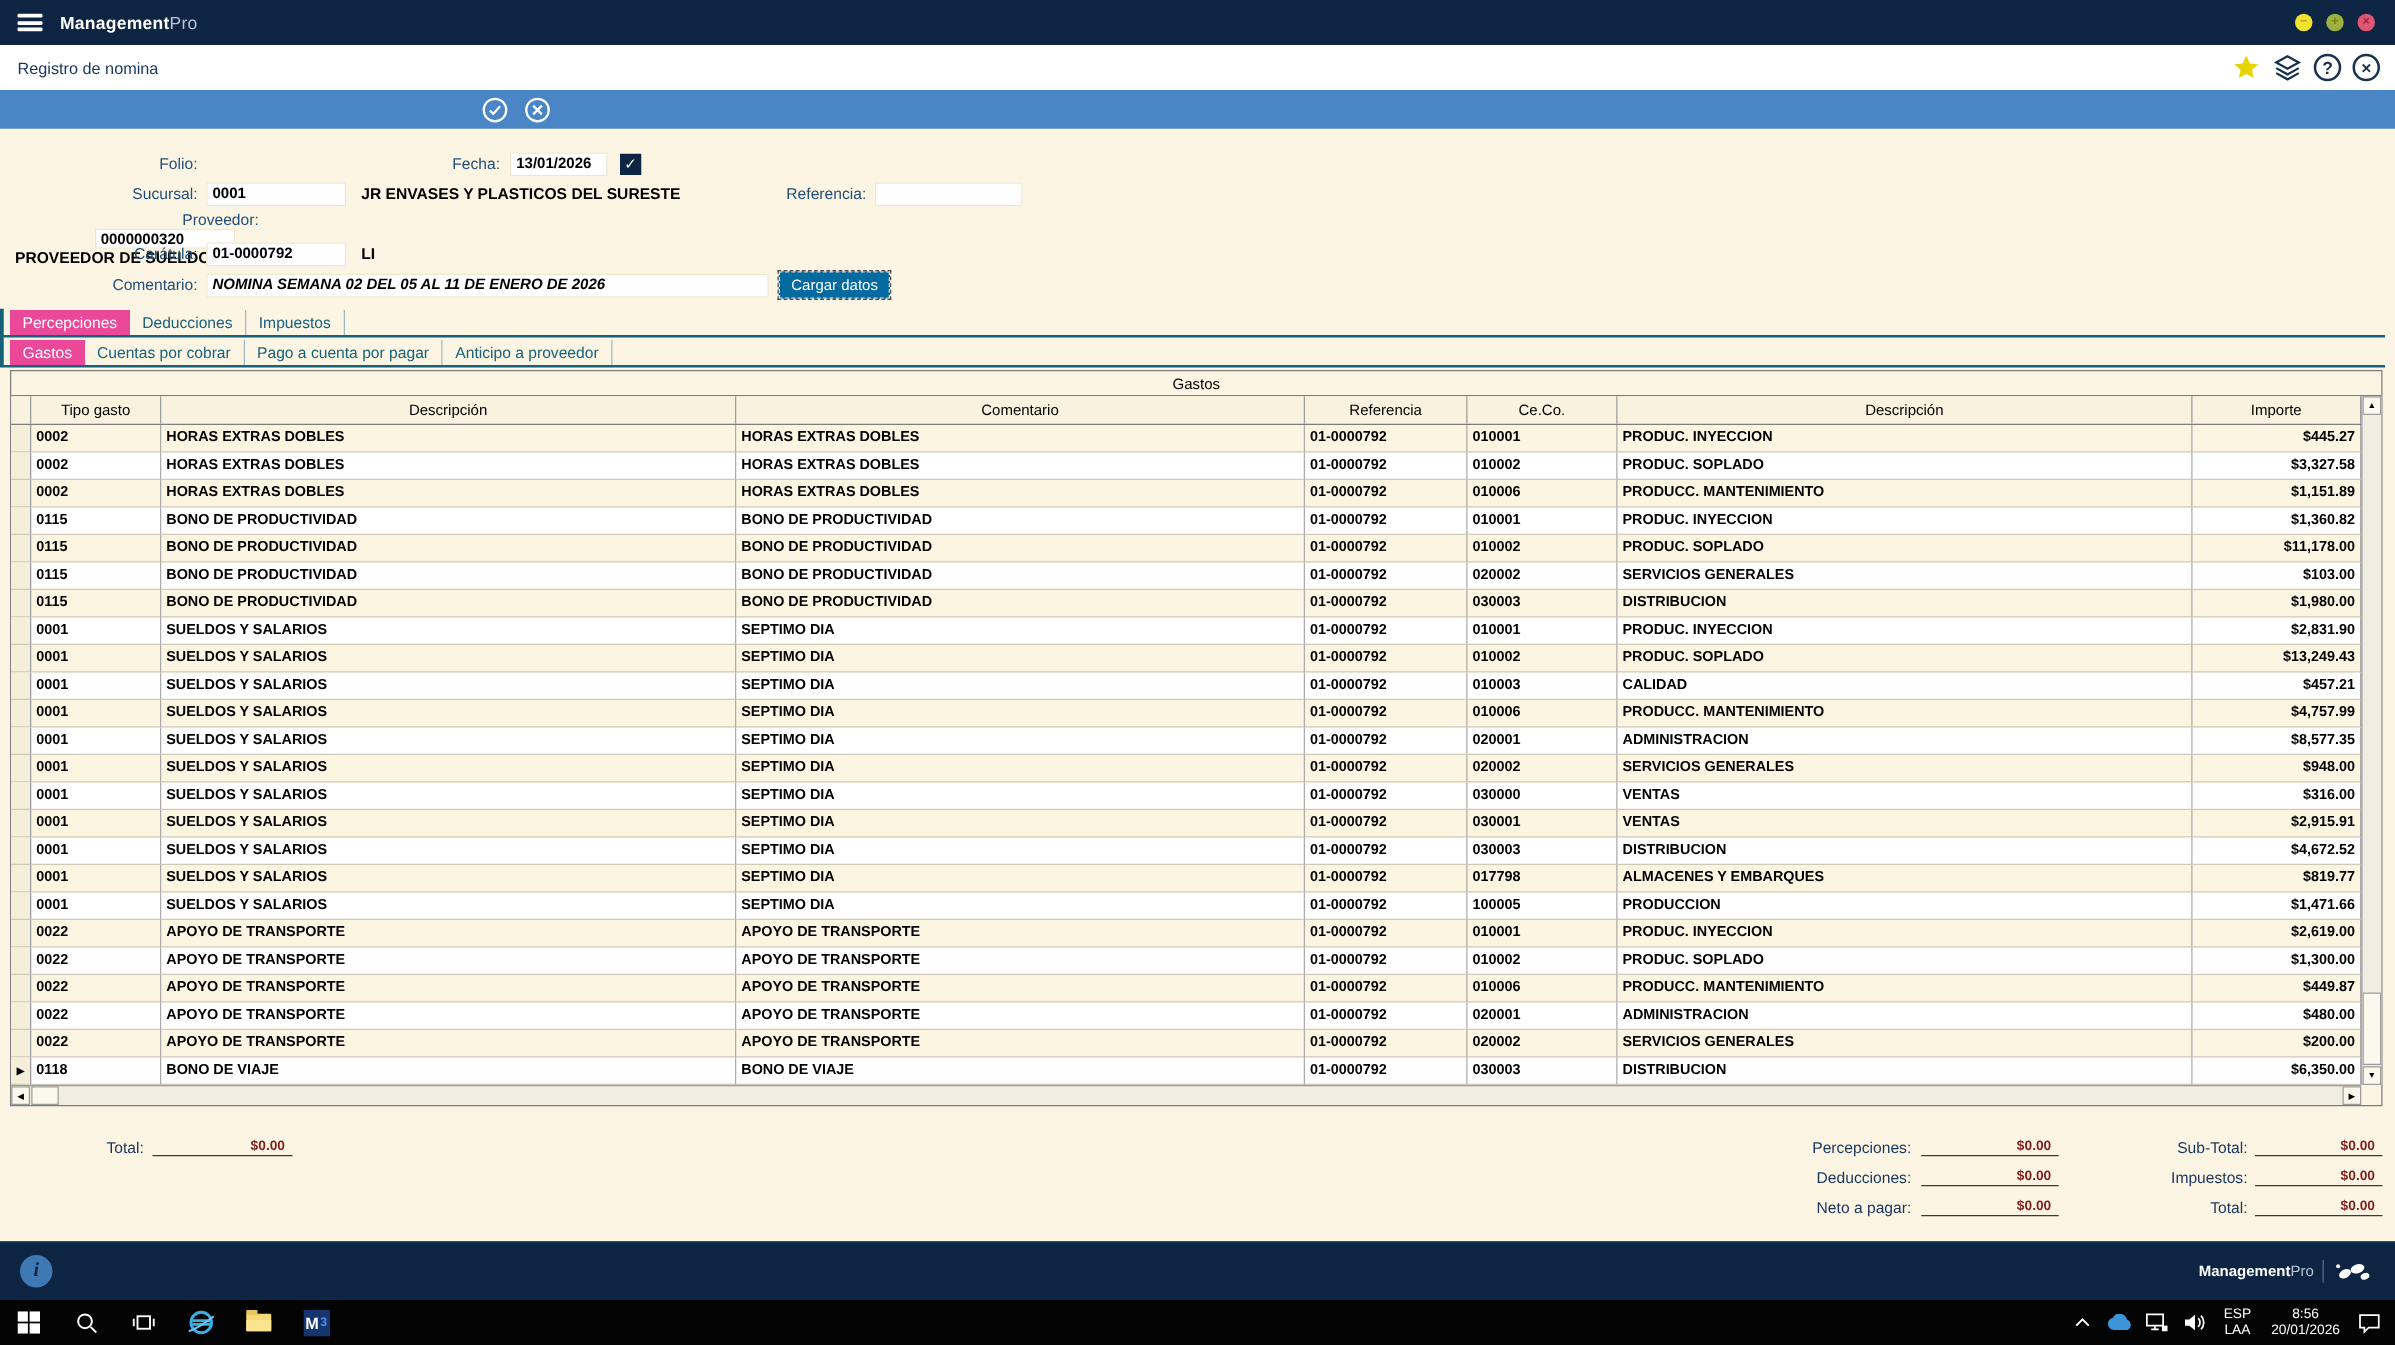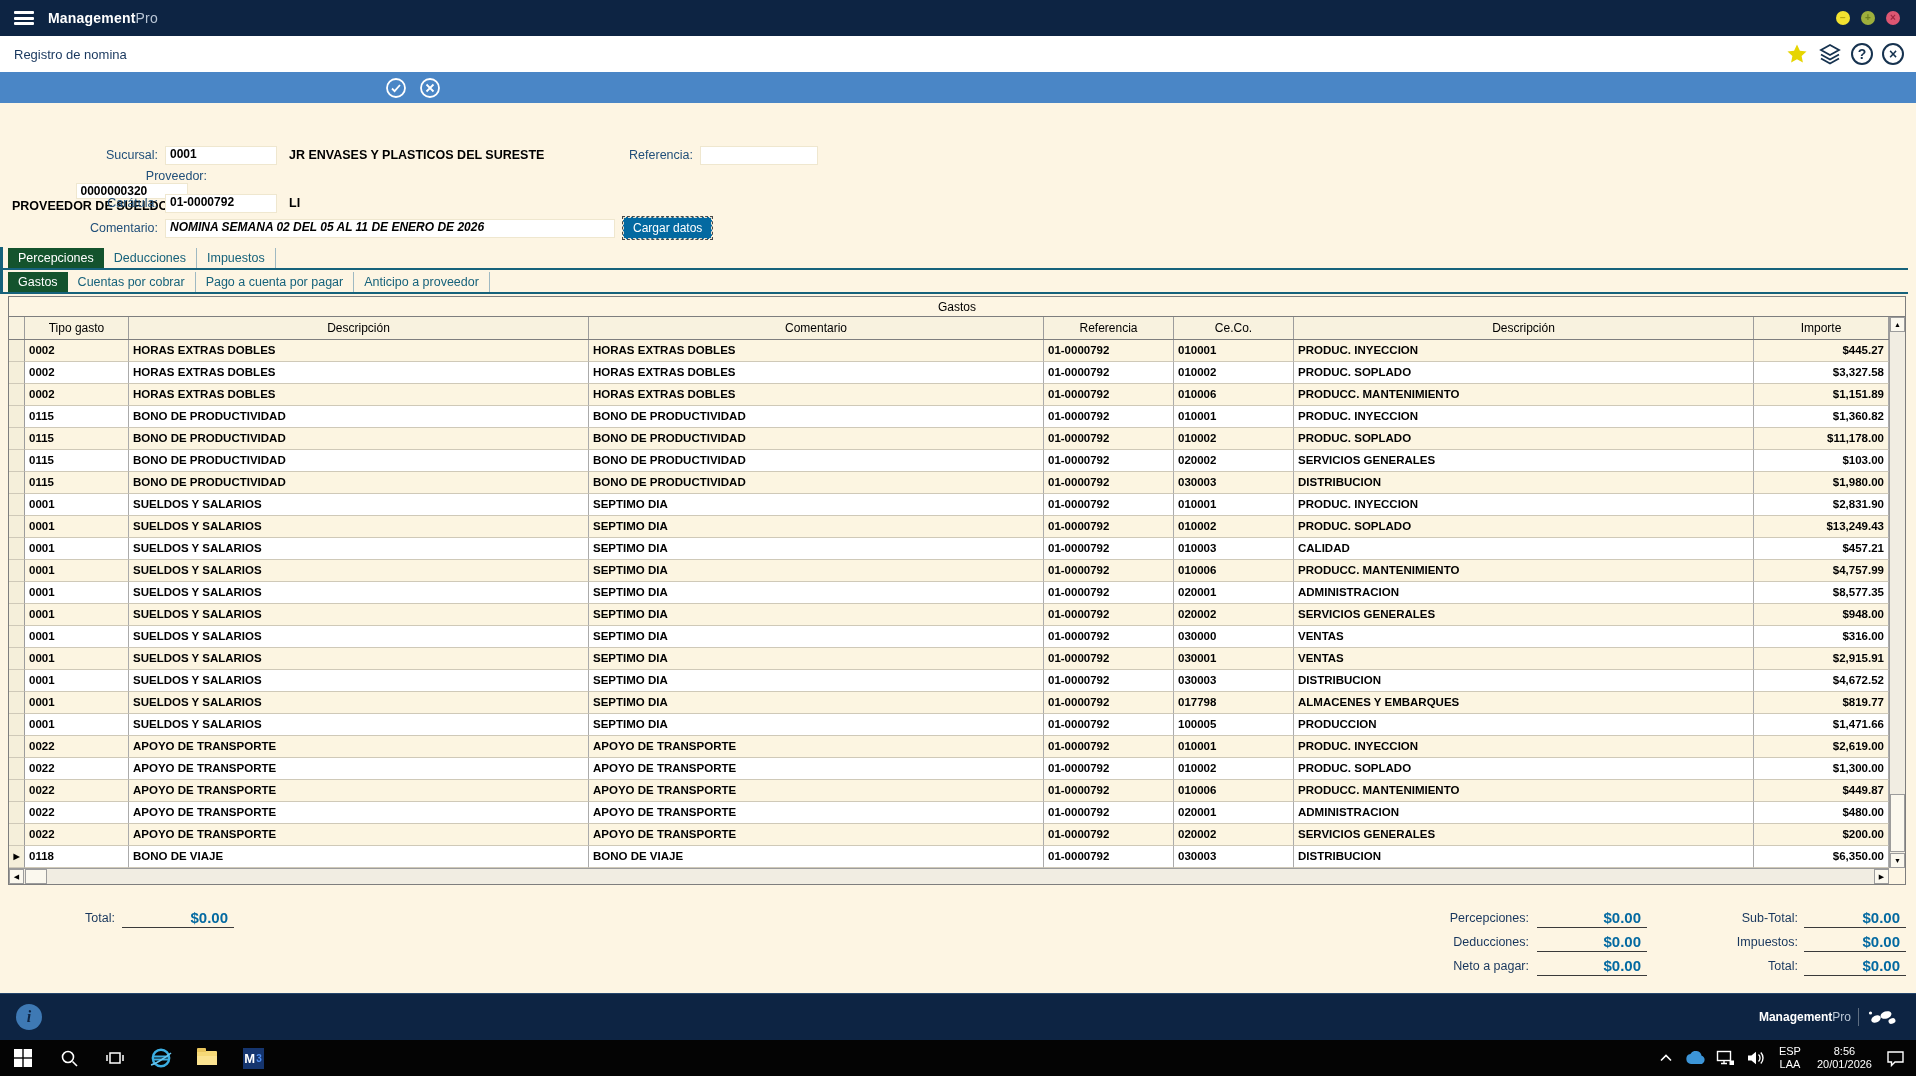--- a/index.html
+++ b/index.html
@@ -35,21 +35,21 @@
   .frow { position:absolute; left:0; height:20px; display:flex; align-items:center; font-size:12.5px; }
   .flabel { color:#1F4E79; text-align:right; }
   .finput { background:#fff; border:1px solid #efe7cf; height:19px; font-weight:bold; font-size:12px; color:#000; padding:0 4px; font-family:"Liberation Sans",sans-serif; }
   .fdesc { font-weight:bold; color:#000; font-size:12.5px; white-space:nowrap; }
   .chkbox { width:17px; height:17px; background:#0D2443; color:#fff; font-size:12px; display:flex; align-items:center; justify-content:center; cursor:pointer; }
   .cargar { background:#0369a1; color:#fff; font-size:12px; padding:3px 9px; border:1px dashed #e8e2d0; outline:1px dashed #4a4a4a; cursor:pointer; font-family:"Liberation Sans",sans-serif; }
 
   
   .tabstrip { position:absolute; left:8px; display:flex; align-items:flex-end; height:21px; }
   .tab { font-size:12.5px; color:#16627B; padding:3px 10px 3px 10px; cursor:pointer; white-space:nowrap; border-right:1px solid #9fb9c2; }
-  .tab-active { background:#14532d; color:#fff; border-right:none;margin-top:20px; }
+  .tab-active { background:#ec4899; color:#fff; border-right:none;margin-top:20px; }
   .tabline { position:absolute; left:0; width:1908px; height:2px; background:#16627B; }
   .tealedge { position:absolute; left:0; top:247px; width:3px; height:46px; background:#16627B; }
 
   
   .grid { position:absolute; top:296px; left:8px; width:1898px; height:589px; border:1px solid #7E7E7E; background:#FDF5E3; }
   .gcaption { height:20px; line-height:20px; text-align:center; font-size:12px; color:#000; border-bottom:1px solid #7E7E7E; }
   .gheader { display:flex; height:23px; background:#F8F2DF; border-bottom:1px solid #7E7E7E; width:1880px; }
   .hcell { font-size:12px; color:#000; text-align:center; line-height:22px; border-right:1px solid #9C9C9C; overflow:hidden; white-space:nowrap; }
   .gbody { width:1880px; }
   .grow { display:flex; height:22px; }
@@ -68,21 +68,21 @@
   .c-imp { width:135px; flex:none; }
 
   .vscroll { position:absolute; top:20px; right:0; width:16px; height:551px; background:#F1EDE2; border-left:1px solid #9C9C9C; }
   .hscroll { position:absolute; bottom:0; left:0; width:1880px; height:16px; background:#F1EDE2; border-top:1px solid #9C9C9C; }
   .sbtn { position:absolute; width:15px; height:15px; background:#FBF8EE; border:1px solid #9C9C9C; font-size:7px; color:#000; display:flex; align-items:center; justify-content:center; cursor:pointer; }
   .sthumb { position:absolute; background:#FBF8EE; border:1px solid #9C9C9C; cursor:pointer; }
 
   
   .trow { position:absolute; height:20px; display:flex; align-items:center; font-size:12.5px;justify-content:space-between; }
   .tlabel { color:#17365D; text-align:right; }
-  .tline { border-bottom:1px solid #3a3a3a; font-weight:bold; font-size:15px; color:#0369a1; text-align:right; padding:0 6px 1px 0; }
+  .tline { border-bottom:1px solid #3a3a3a; font-weight:bold; font-size:11px; color:#7f1d1d; text-align:right; padding:0 6px 1px 0; }
 
   
   .footbar { position:absolute; top:993px; left:0; width:100%; height:47px; background:#0D2443; border-top:1px solid #24456b; display:flex; align-items:center; }
   .infobtn { width:26px; height:26px; margin-left:16px; border-radius:50%; background:#3E79B4; color:#0D2443; font-family:"Liberation Serif",serif; font-style:italic; font-weight:bold; font-size:16px; display:flex; align-items:center; justify-content:center; cursor:pointer; }
   .footbrand { margin-left:auto; margin-right:18px; display:flex; align-items:center; gap:7px; color:#fff; font-size:12px; }
   .footbrand .sep { width:1px; height:18px; background:#ffffff55; }
 
   
   .taskbar { position:absolute; top:1040px; left:0; width:100%; height:36px; background:#040404; display:flex; align-items:center; }
   .tkbtn { width:46px; height:36px; display:flex; align-items:center; justify-content:center; cursor:pointer; }
@@ -142,20 +142,26 @@
         </svg>
     </button>
     <button class="tbtn">
       <svg width="22" height="22" viewBox="0 0 22 22" fill="none" stroke="#fff" stroke-width="1.8">
           <circle cx="11" cy="11" r="9"></circle>
           <path d="M7.5 7.5l7 7M14.5 7.5l-7 7"></path>
         </svg>
     </button>
   </div>
 
+  <div class="frow" style="top:121px;">
+    <span class="flabel" style="width:158px;">Folio:</span>
+    <span class="flabel" style="width:242px;">Fecha:</span>
+    <span class="finput" style="width:78px; margin-left:8px;">13/01/2026</span>
+    <span class="chkbox" style="margin-left:10px;">✓</span>
+  </div>
   <div class="frow" style="top:145px;">
     <span class="flabel" style="width:158px;">Sucursal:</span>
     <span class="finput" style="width:112px; margin-left:7px;">0001</span>
     <span class="fdesc" style="margin-left:12px; width:322px;">JR ENVASES Y PLASTICOS DEL SURESTE</span>
     <span class="flabel" style="width:82px;">Referencia:</span>
     <span class="finput" style="width:118px; margin-left:7px;"></span>
   </div>
   <div class="frow" style="top:169px;flex-direction:column;">
     <span class="flabel" style="width:158px;">Proveedor:</span>
     <span class="finput" style="width:112px; margin-left:7px;">0000000320</span>

